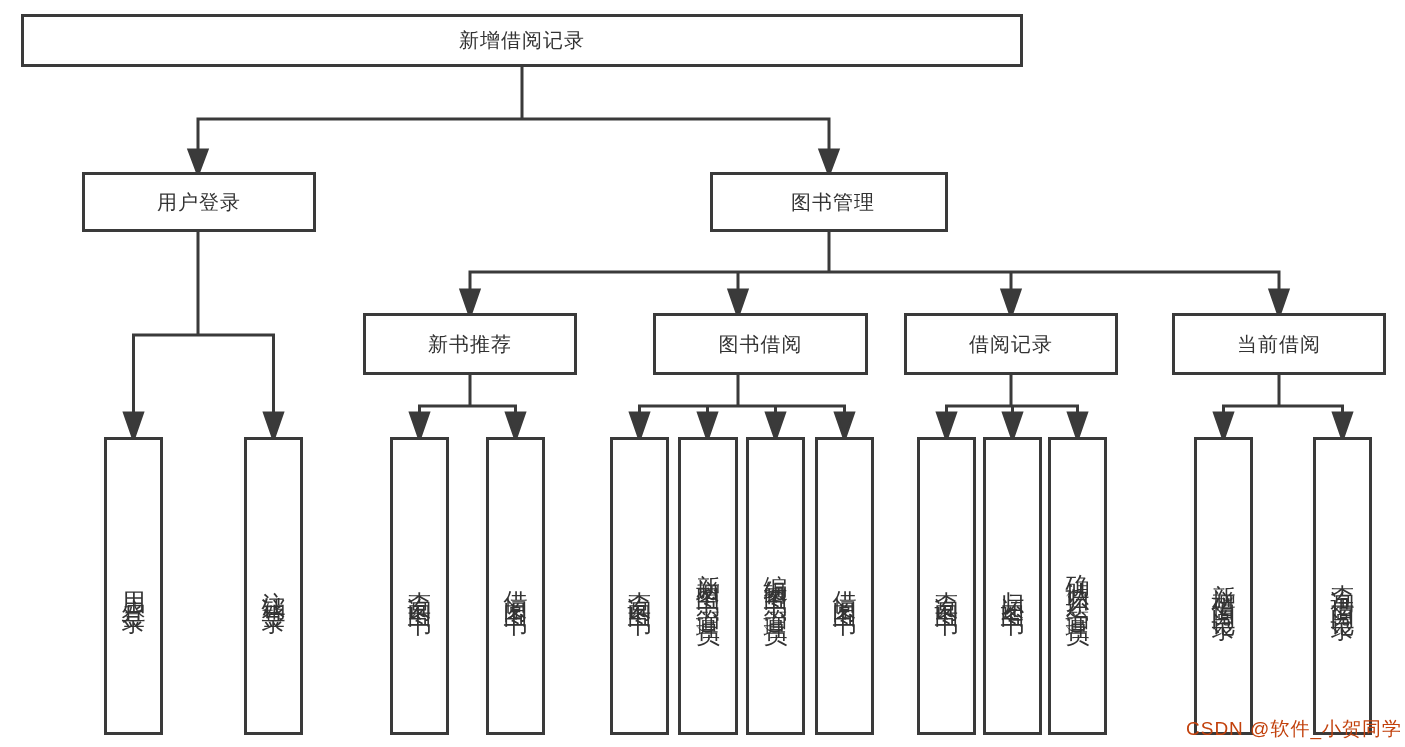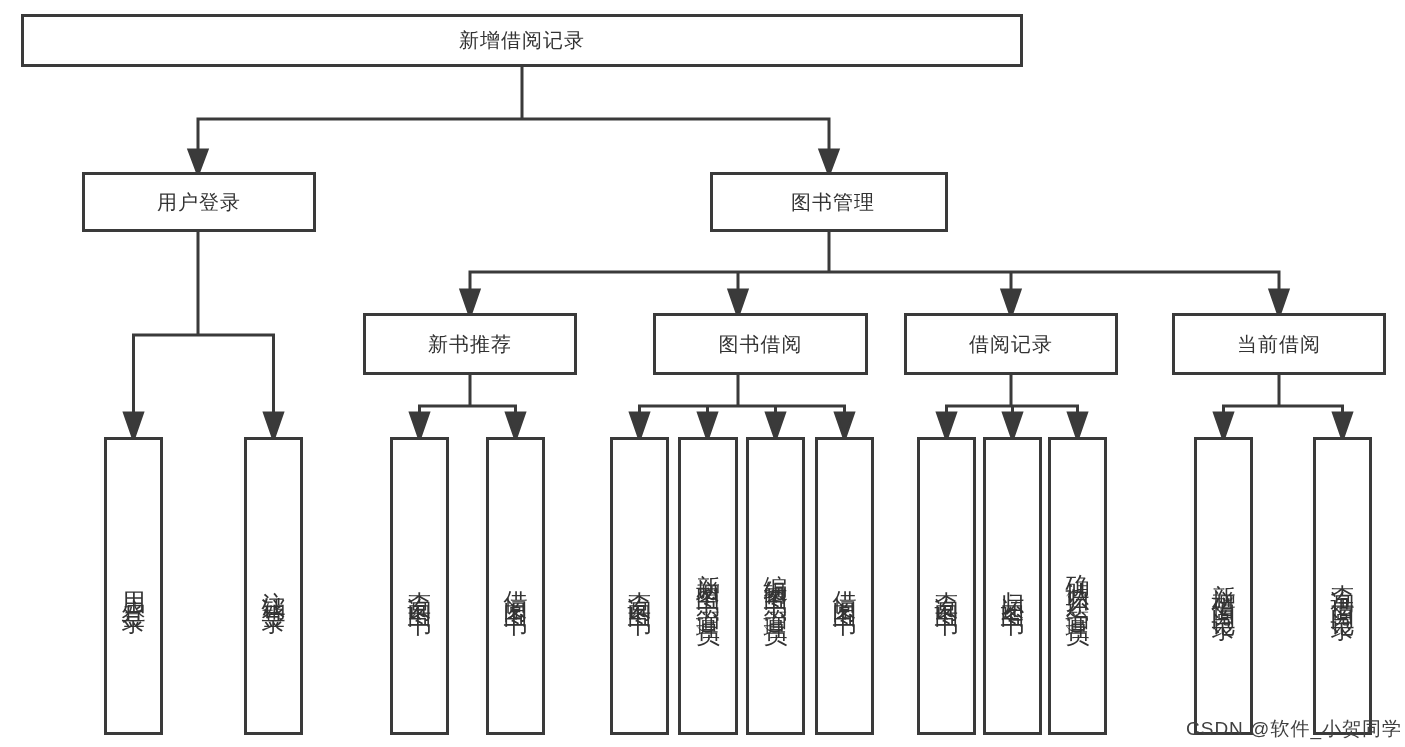--- a/index.html
+++ b/index.html
@@ -50,21 +50,21 @@
   .leaf .lbl {
     writing-mode: vertical-rl;
     letter-spacing: 7px;
     line-height: 1;
   }
   .watermark {
     position: absolute;
     left: 1186px;
     top: 716px;
     font-size: 19px;
-    color: #404040;
+    color: #c2410c;
     letter-spacing: 1px;
     z-index: 2;
     white-space: nowrap;
   }
 </style>
 </head>
 <body>
 
 <div class="canvas">
 

